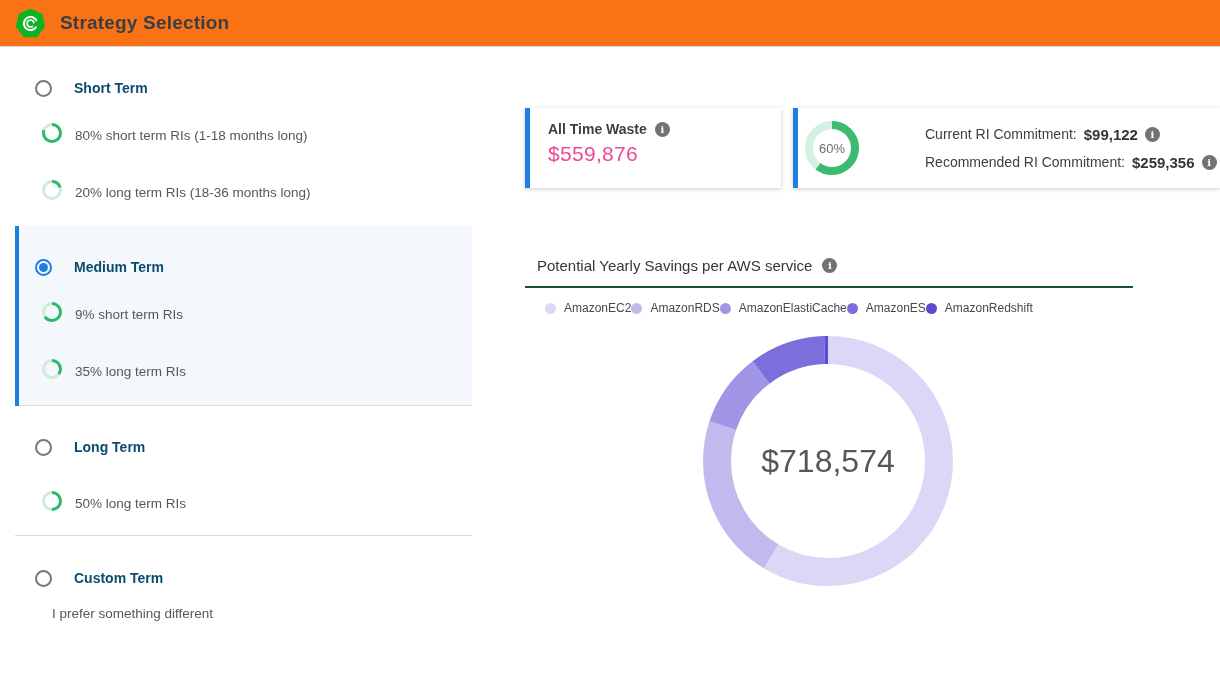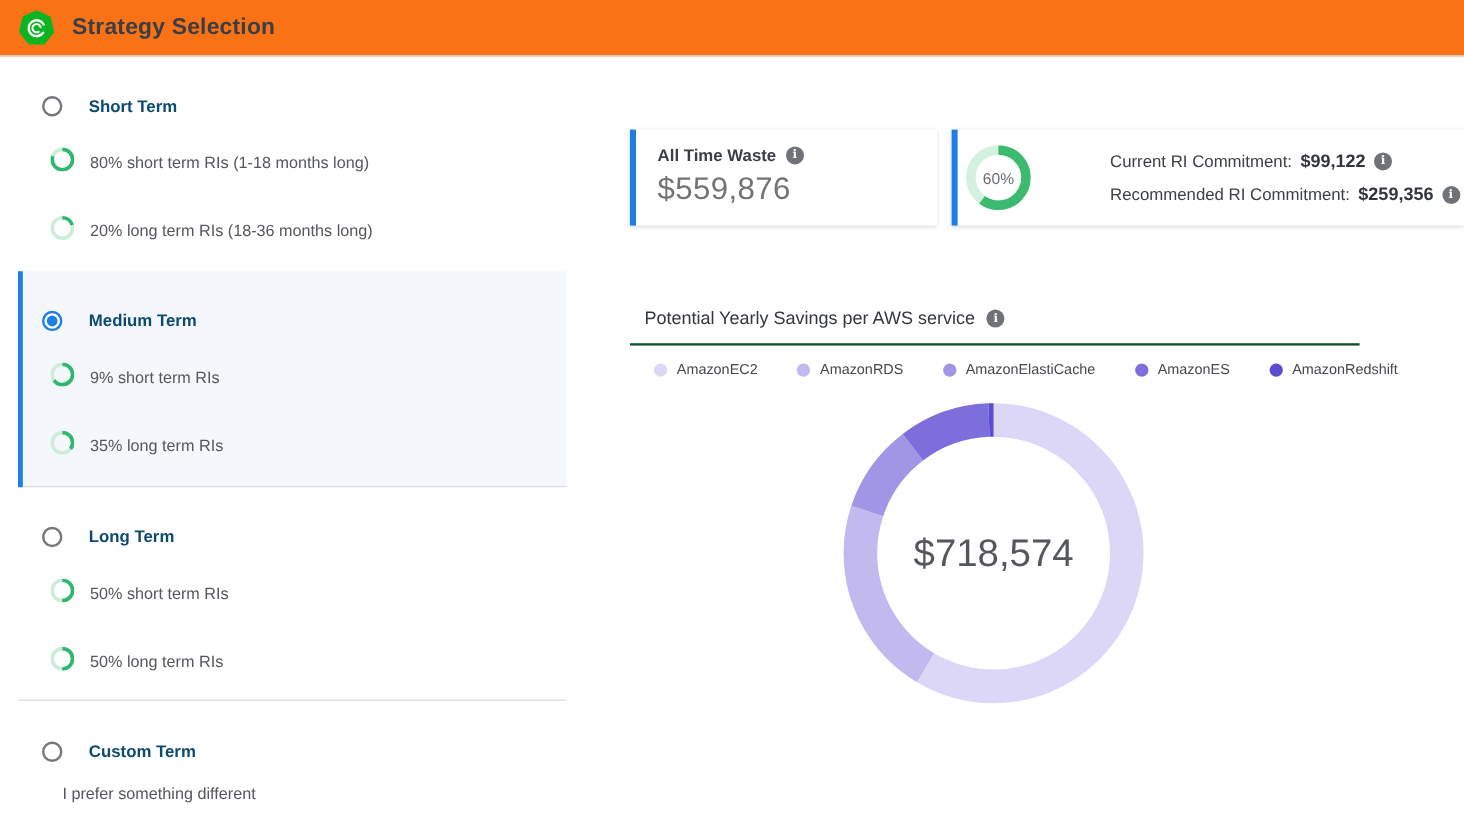--- a/index.html
+++ b/index.html
@@ -64,40 +64,40 @@
 
   
   .card {
     position: absolute; top: 108px; height: 80px; background: #fff;
     border-left: 5px solid #1d7fe3;
     box-shadow: 0 1px 4px rgba(60,64,67,.28);
   }
   .card-waste { left: 525px; width: 256px; padding: 13px 0 0 18px; }
   .card-waste .card-label-row { display: flex; align-items: center; gap: 8px; }
   .card-waste .card-label { font-size: 14px; font-weight: 700; color: #3b3f45; }
-  .card-waste .card-value { margin-top: 5px; font-size: 26px; color: #737373; letter-spacing: .3px; }
+  .card-waste .card-value { margin-top: 5px; font-size: 21px; color: #ec4899; letter-spacing: .3px; }
 
   .card-commit { left: 793px; width: 427px; display: flex; align-items: center; padding-left: 7px; }
   .gauge-wrap { position: relative; width: 54px; height: 54px; flex: 0 0 auto; }
   .gauge-label {
     position: absolute; inset: 0; display: flex; align-items: center; justify-content: center;
     font-size: 13px; color: #6a6e72;
   }
   .commit-lines { margin-left: 66px; display: flex; flex-direction: column; gap: 11px; }
   .commit-row { display: flex; align-items: center; gap: 7px; font-size: 14px; color: #3c4045; }
   .commit-row .val { font-size: 15px; font-weight: 700; color: #32363b; }
 
   
   .chart-panel { position: absolute; left: 525px; top: 247px; width: 608px; }
   .chart-title-row {
     display: flex; align-items: center; gap: 10px;
     padding: 10px 0 12px 12px; border-bottom: 2px solid #14532d;
   }
   .chart-title { font-size: 15px; color: #33373c; }
-  .legend { display: flex; align-items: center; gap: 33px; margin: 13px 0 0 20px; }
+  .legend { display: flex; align-items: center; margin: 13px 0 0 20px; }
   .legend-item { display: inline-flex; align-items: center; gap: 8px; cursor: pointer; }
   .legend-dot { width: 11px; height: 11px; border-radius: 50%; display: inline-block; }
   .legend-label { font-size: 12px; color: #45484c; }
   .donut-wrap { margin: 16px 0 0 173px; width: 260px; height: 260px; }
 </style>
 </head>
 <body>
 
 <div class="header">
   <svg class="logo" viewBox="0 0 28 28" aria-hidden="true">
@@ -149,27 +149,20 @@
             <circle cx="10" cy="10" r="8.5" fill="none" stroke="#2eb86d" stroke-width="3" stroke-dasharray="18.69247628885927 53.40707511102649" transform="rotate(-90 10 10)"></circle>
           </svg></span>
       <span class="itm-text">35% long term RIs</span>
     </div>
   </div>
 
   <div class="strategy-long">
     <div class="strategy-head">
       <span class="radio"></span>
       <span class="strategy-label">Long Term</span>
-    </div>
-    <div class="strategy-item first">
-      <span><svg width="20" height="20" viewBox="0 0 20 20">
-            <circle cx="10" cy="10" r="8.5" fill="none" stroke="#cdecd9" stroke-width="3"></circle>
-            <circle cx="10" cy="10" r="8.5" fill="none" stroke="#2eb86d" stroke-width="3" stroke-dasharray="26.703537555513243 53.40707511102649" transform="rotate(-90 10 10)"></circle>
-          </svg></span>
-      <span class="itm-text">50% short term RIs</span>
     </div>
     <div class="strategy-item second">
       <span><svg width="20" height="20" viewBox="0 0 20 20">
             <circle cx="10" cy="10" r="8.5" fill="none" stroke="#cdecd9" stroke-width="3"></circle>
             <circle cx="10" cy="10" r="8.5" fill="none" stroke="#2eb86d" stroke-width="3" stroke-dasharray="26.703537555513243 53.40707511102649" transform="rotate(-90 10 10)"></circle>
           </svg></span>
       <span class="itm-text">50% long term RIs</span>
     </div>
   </div>
 

